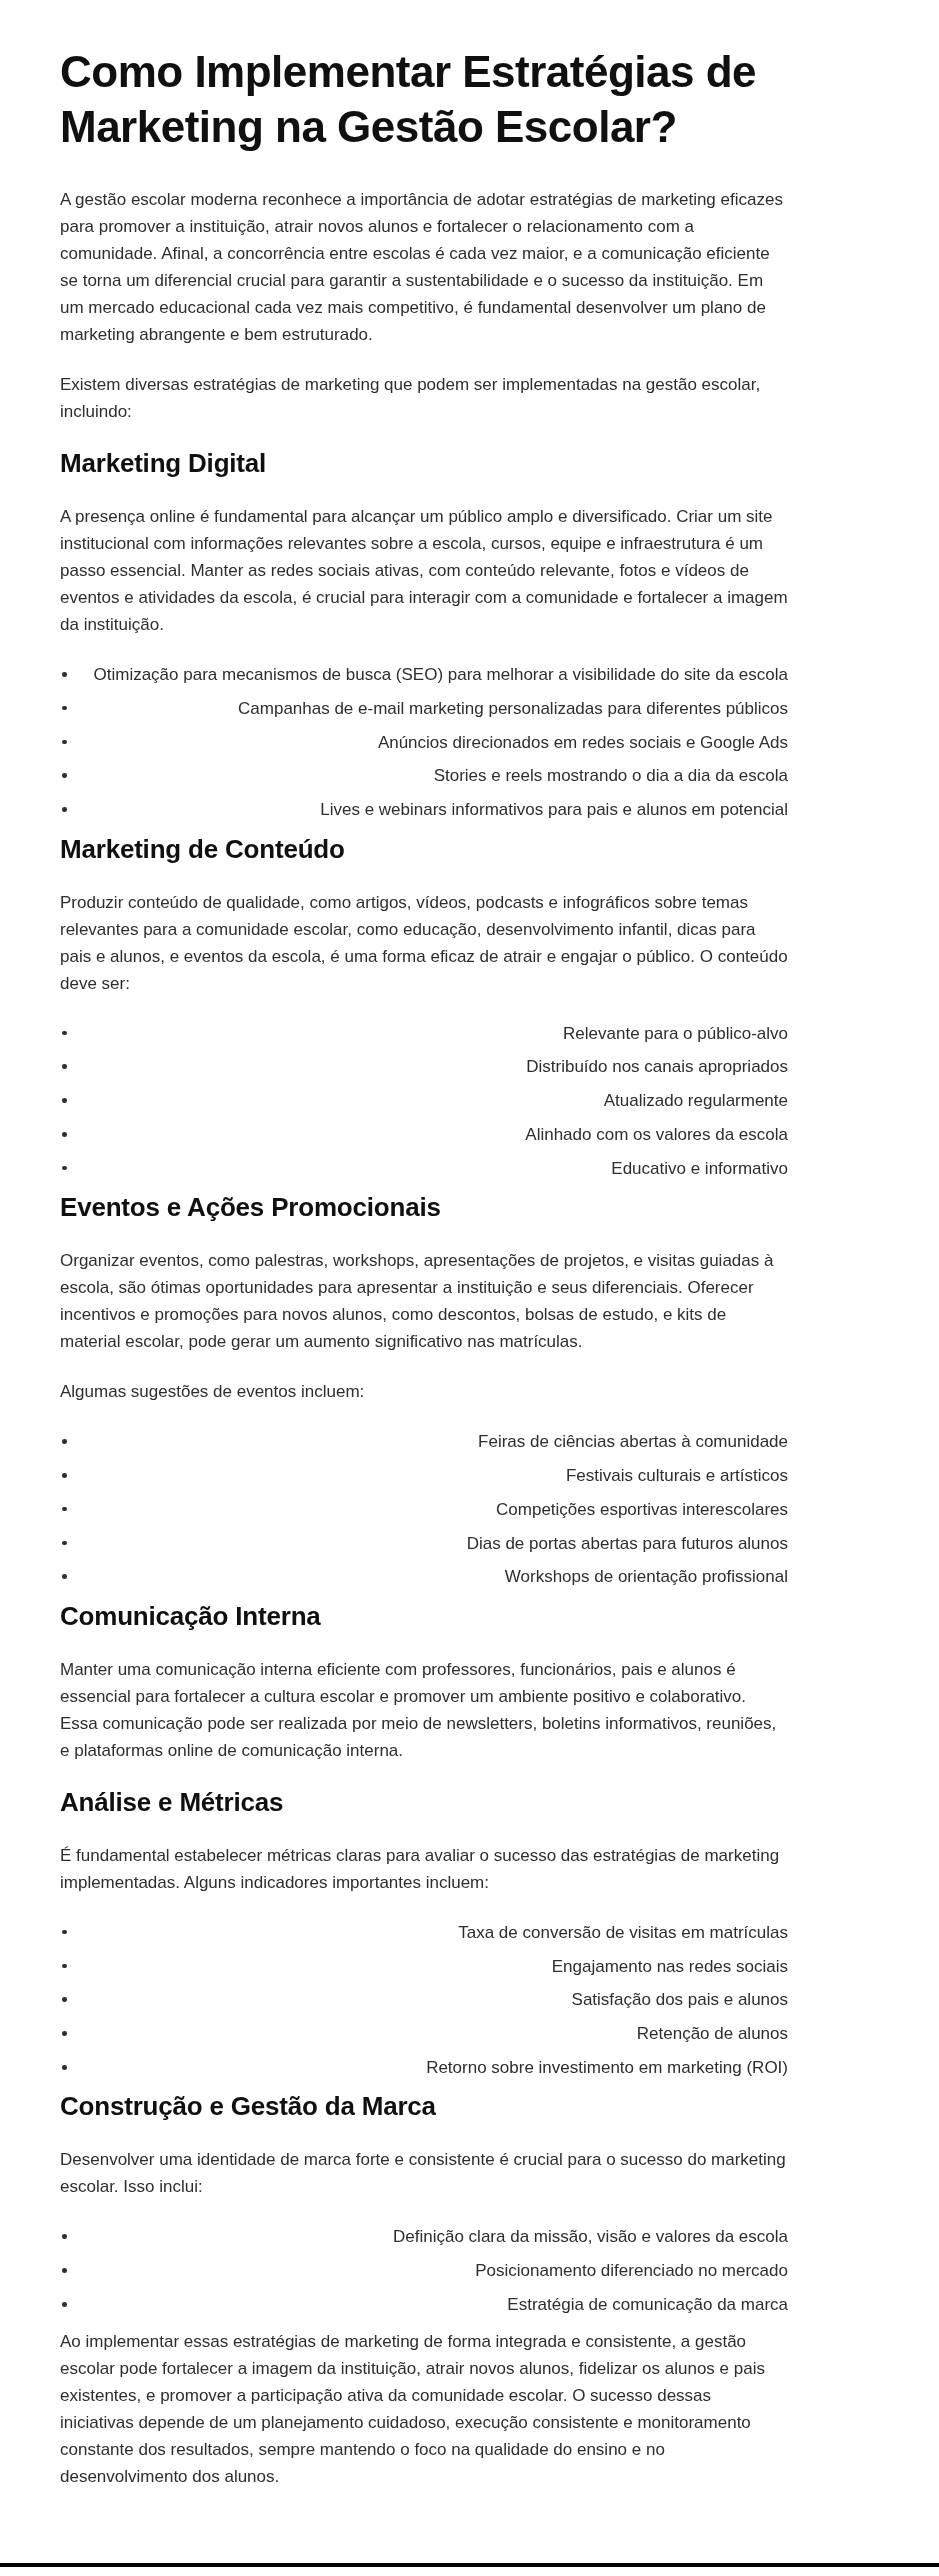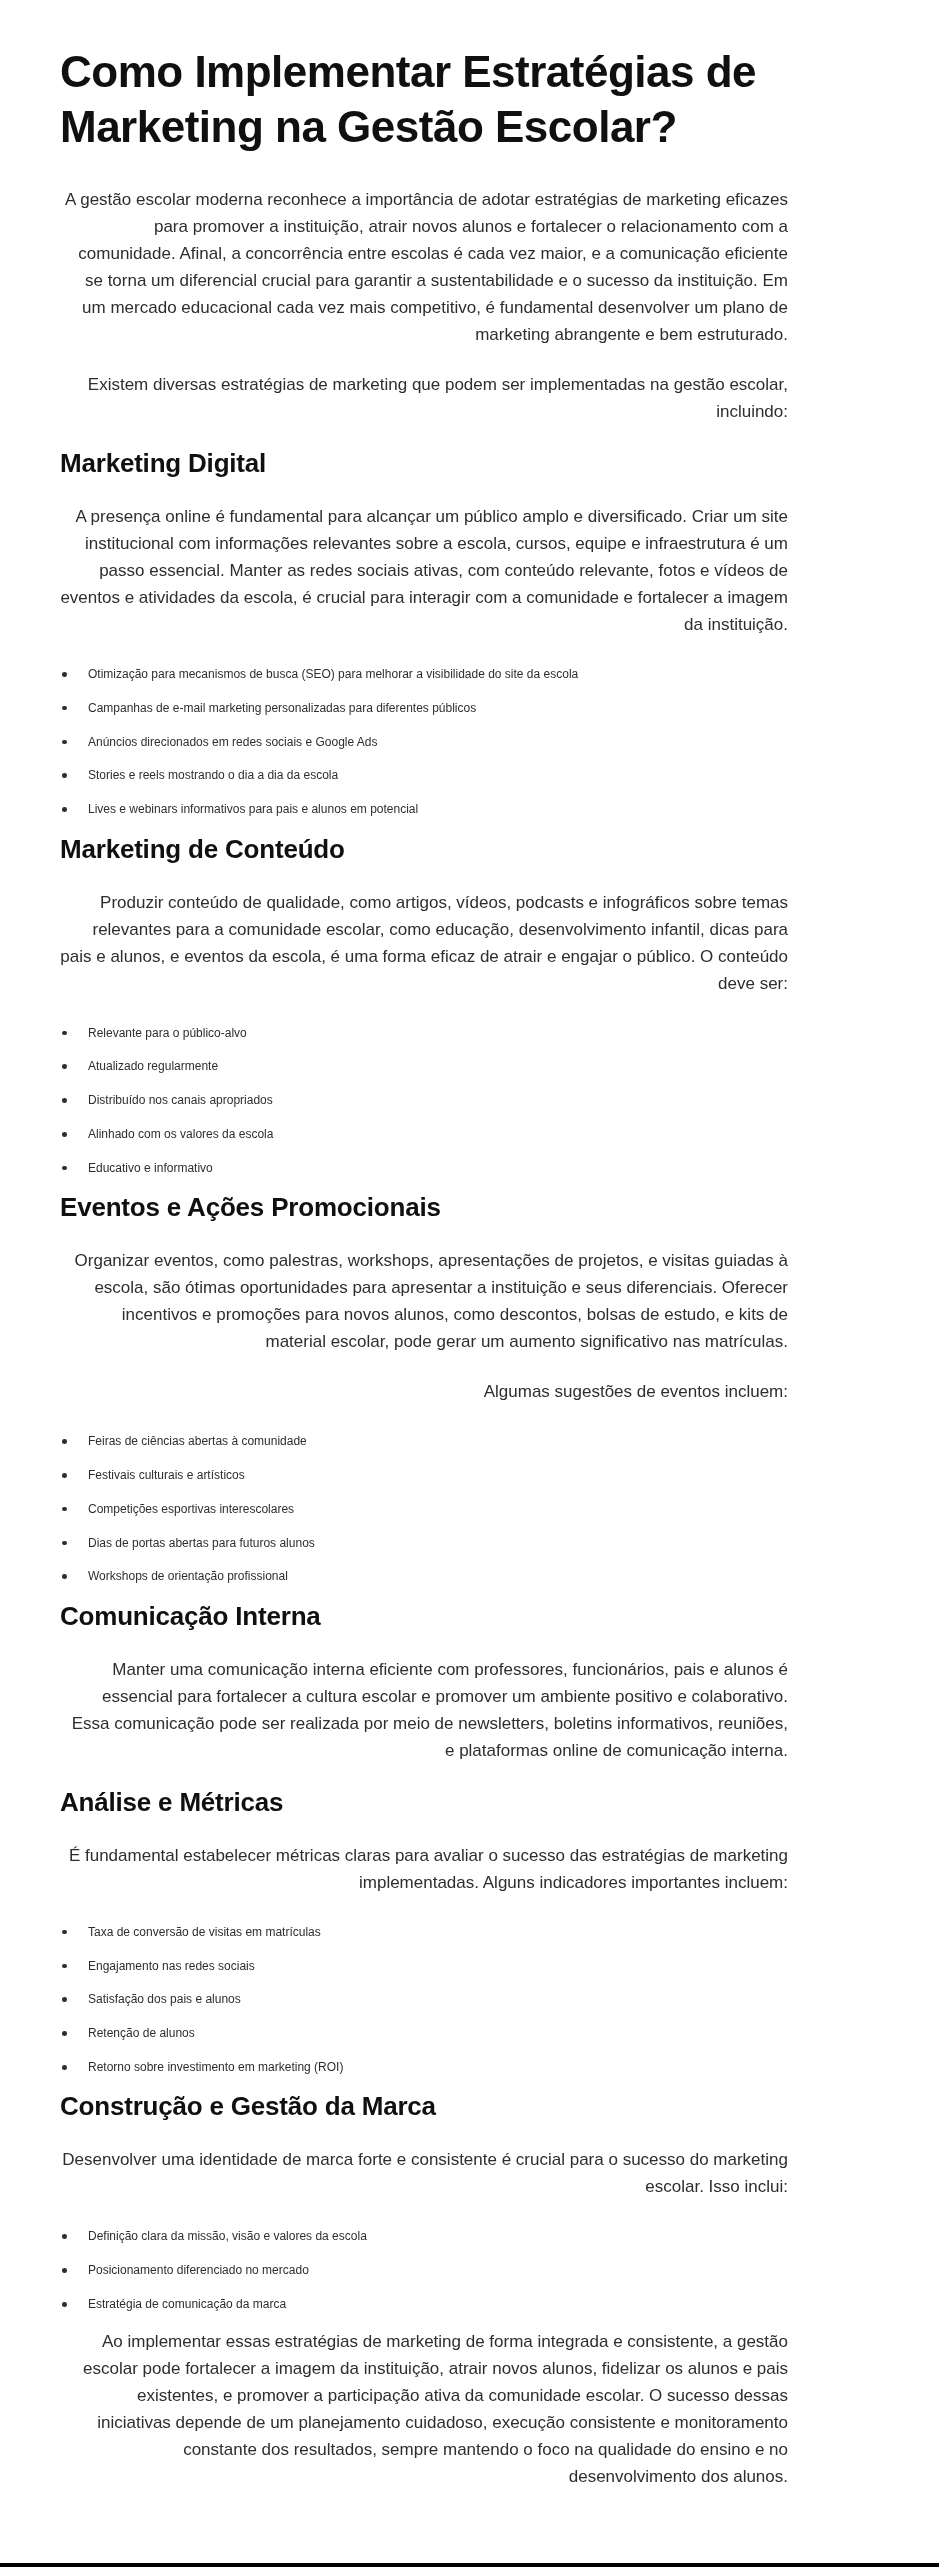--- a/index.html
+++ b/index.html
@@ -35,34 +35,34 @@
     font-weight:700;
     letter-spacing:-0.2px;
     color:var(--heading_text);
     margin:6.3px 0 24px 0;
   }
   p{
     font-size:17px;
     line-height:27px;
     margin:0 0 23px 0;
     color:var(--body_text);
-    text-align:right;
   }
   ul{
     list-style:none;
     margin:0 0 10.4px 0;
     padding:0;
   }
   li{
     position:relative;
-    font-size:12px;
+    font-size:17px;
     line-height:27px;
     padding-left:28px;
     margin:0 0 6.8px 0;
     color:var(--body_text);
+    text-align:right;
   }
   li::before{
     content:"";
     position:absolute;
     left:2.1px;
     top:11px;
     width:4.7px;
     height:4.7px;
     border-radius:50%;
     background:var(--body_text);
@@ -95,22 +95,22 @@
         <li>Stories e reels mostrando o dia a dia da escola</li>
         <li>Lives e webinars informativos para pais e alunos em potencial</li>
       </ul>
     </section>
 
     <section>
       <h2>Marketing de Conteúdo</h2>
       <p>Produzir conteúdo de qualidade, como artigos, vídeos, podcasts e infográficos sobre temas relevantes para a comunidade escolar, como educação, desenvolvimento infantil, dicas para pais e alunos, e eventos da escola, é uma forma eficaz de atrair e engajar o público. O conteúdo deve ser:</p>
       <ul>
         <li>Relevante para o público-alvo</li>
+        <li>Distribuído nos canais apropriados</li>
         <li>Atualizado regularmente</li>
-        <li>Distribuído nos canais apropriados</li>
         <li>Alinhado com os valores da escola</li>
         <li>Educativo e informativo</li>
       </ul>
     </section>
 
     <section>
       <h2>Eventos e Ações Promocionais</h2>
       <p>Organizar eventos, como palestras, workshops, apresentações de projetos, e visitas guiadas à escola, são ótimas oportunidades para apresentar a instituição e seus diferenciais. Oferecer incentivos e promoções para novos alunos, como descontos, bolsas de estudo, e kits de material escolar, pode gerar um aumento significativo nas matrículas.</p>
       <p>Algumas sugestões de eventos incluem:</p>
       <ul>

